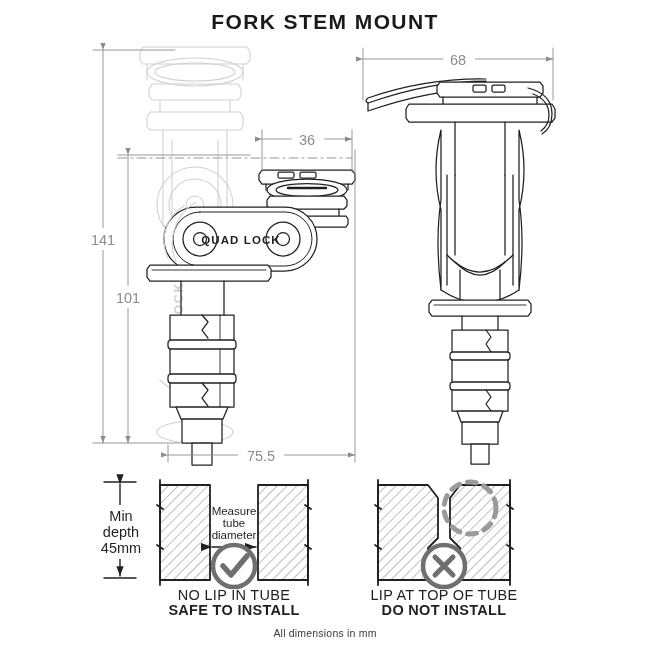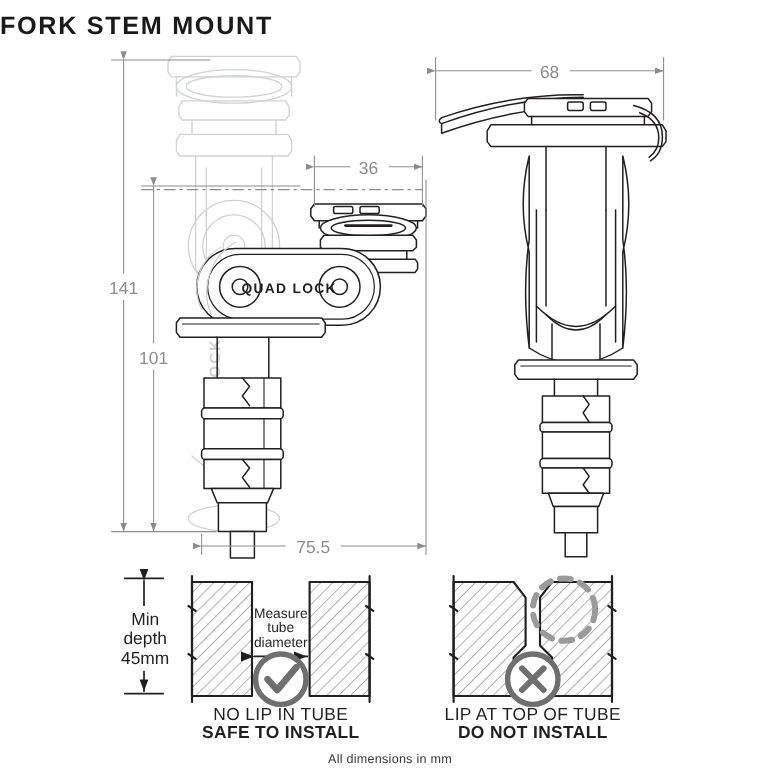--- a/index.html
+++ b/index.html
@@ -20,21 +20,21 @@
     position: absolute;
     inset: 0;
     width: 650px;
     height: 650px;
   }
   .page-title {
     position: absolute;
     top: 10px;
     left: 0;
     width: 650px;
-    text-align: left;
+    text-align: center;
     font-size: 21px;
     font-weight: 700;
     letter-spacing: 1.4px;
     color: #1a1a1a;
   }
   .footer-note {
     position: absolute;
     top: 627px;
     left: 0;
     width: 650px;

